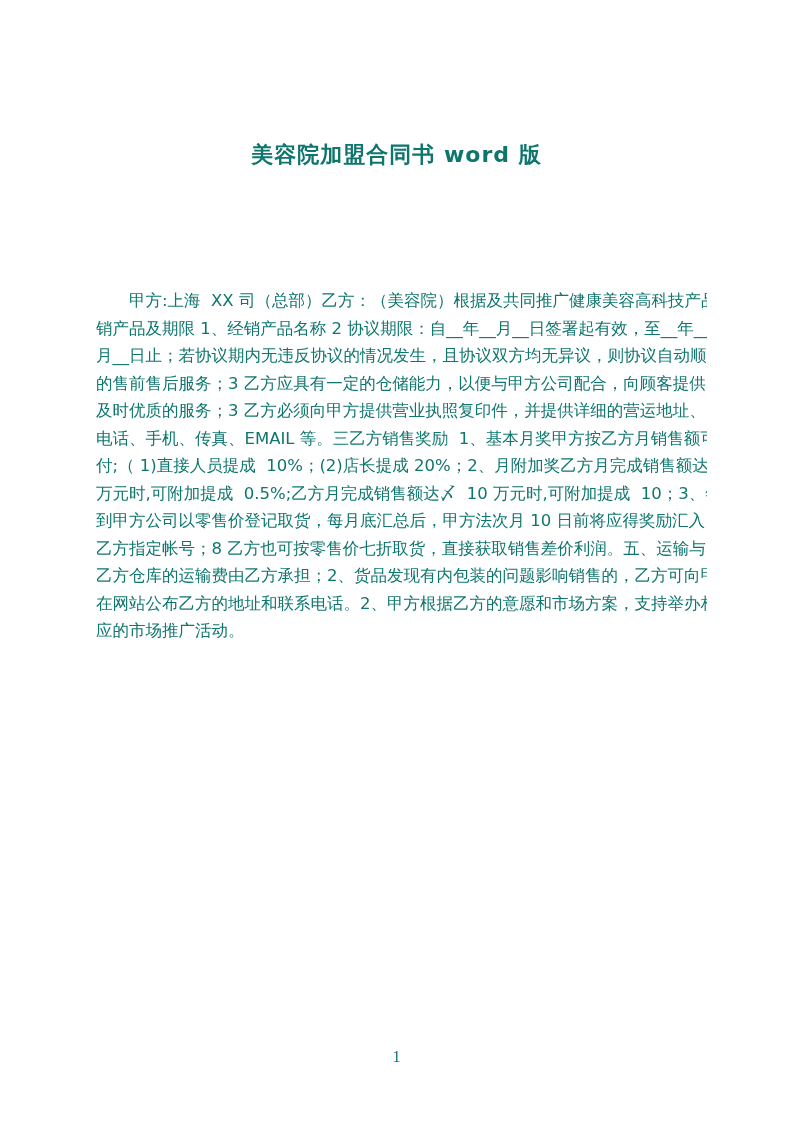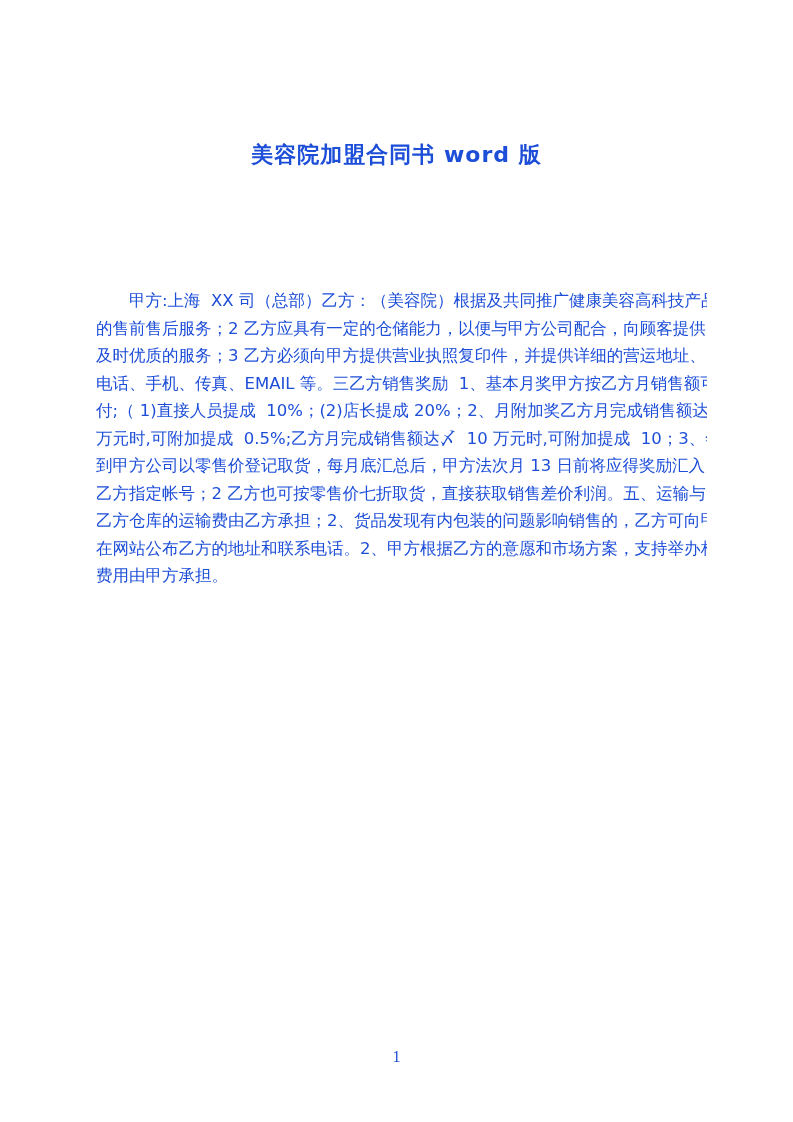--- a/index.html
+++ b/index.html
@@ -5,21 +5,21 @@
   html, body {
     margin: 0;
     padding: 0;
     background: #ffffff;
   }
   .page {
     position: relative;
     width: 793px;
     height: 1122px;
     background: #ffffff;
-    color: #1d4ed8;
+    color: #0f766e;
     font-family: "DejaVu Sans", sans-serif;
     overflow: hidden;
   }
   .doc-title {
     position: absolute;
     top: 140px;
     left: 0;
     width: 100%;
     text-align: center;
     font-size: 22px;
@@ -54,26 +54,28 @@
   }
 </style>
 </head>
 <body>
 
 <div class="page">
   <div class="doc-title">美容院加盟合同书 word 版</div>
 
   <div class="body-text">
       <div class="body-line indent">甲方:上海  XX 司（总部）乙方：（美容院）根据及共同推广健康美容高科技产品</div>
-      <div class="body-line">的售前售后服务；2 乙方应具有一定的仓储能力，以便与甲方公司配合，向顾客提供</div>
+      <div class="body-line">销产品及期限 1、经销产品名称 2 协议期限：自__年__月__日签署起有效，至__年__</div>
+      <div class="body-line">月__日止；若协议期内无违反协议的情况发生，且协议双方均无异议，则协议自动顺</div>
+      <div class="body-line">的售前售后服务；3 乙方应具有一定的仓储能力，以便与甲方公司配合，向顾客提供</div>
       <div class="body-line">及时优质的服务；3 乙方必须向甲方提供营业执照复印件，并提供详细的营运地址、</div>
       <div class="body-line">电话、手机、传真、EMAIL 等。三乙方销售奖励  1、基本月奖甲方按乙方月销售额可支</div>
       <div class="body-line">付;（ 1)直接人员提成  10%；(2)店长提成 20%；2、月附加奖乙方月完成销售额达〆  5</div>
       <div class="body-line">万元时,可附加提成  0.5%;乙方月完成销售额达〆  10 万元时,可附加提成  10；3、年</div>
-      <div class="body-line">到甲方公司以零售价登记取货，每月底汇总后，甲方法次月 13 日前将应得奖励汇入</div>
-      <div class="body-line">乙方指定帐号；2 乙方也可按零售价七折取货，直接获取销售差价利润。五、运输与</div>
+      <div class="body-line">到甲方公司以零售价登记取货，每月底汇总后，甲方法次月 10 日前将应得奖励汇入</div>
+      <div class="body-line">乙方指定帐号；8 乙方也可按零售价七折取货，直接获取销售差价利润。五、运输与</div>
       <div class="body-line">乙方仓库的运输费由乙方承担；2、货品发现有内包装的问题影响销售的，乙方可向甲</div>
       <div class="body-line">在网站公布乙方的地址和联系电话。2、甲方根据乙方的意愿和市场方案，支持举办相</div>
-      <div class="body-line">费用由甲方承担。</div>
+      <div class="body-line">应的市场推广活动。</div>
     </div>
 
   <div class="page-number">1</div>
 </div>
 
 </body></html>

